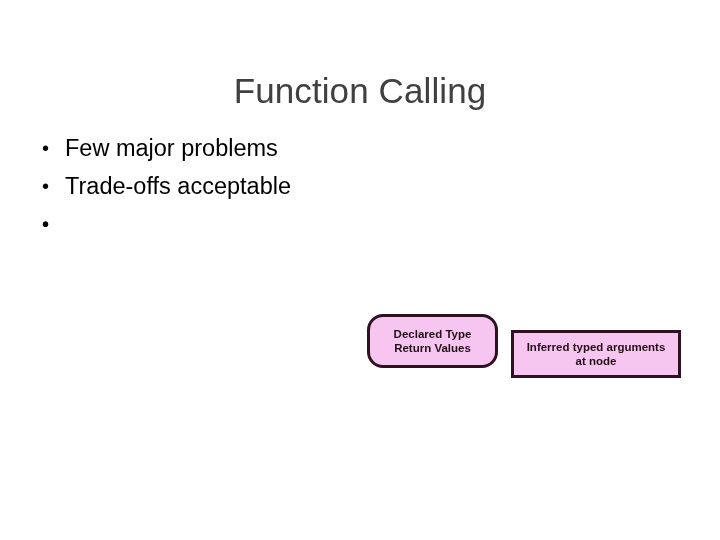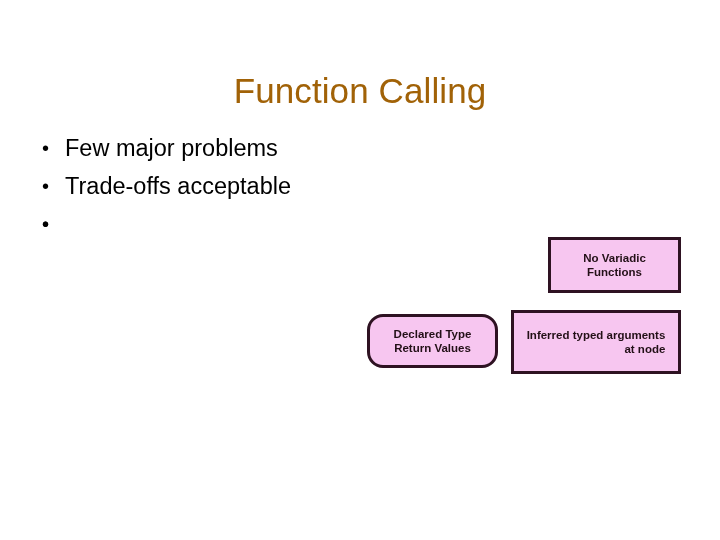--- a/index.html
+++ b/index.html
@@ -25,21 +25,21 @@
   #slide-title {
     position: absolute;
     left: 0;
     top: 47px;
     width: 720px;
     text-align: center;
     font-size: 35px;
     font-weight: 400;
     line-height: 42px;
     letter-spacing: 0.1px;
-    color: #a16207;
+    color: #404040;
     white-space: nowrap;
   }
 
   
   #bullet-list {
     position: absolute;
     left: 34px;
     top: 130px;
     width: 300px;
     margin: 0;
@@ -100,21 +100,21 @@
   #box-default-promotions {
     left: 398px;  top: 237px;  width: 141px; height: 56px;
   }
   #box-no-variadic-functions {
     left: 548px;  top: 237px;  width: 133px; height: 56px;
   }
   #box-declared-type-return-values {
     left: 367px;  top: 314px;  width: 131px; height: 54px; border-radius: 16px;
   }
   #box-inferred-typed-arguments {
-    left: 511px;  top: 310px;  width: 170px; height: 64px; text-align: right;
+    left: 511px;  top: 330px;  width: 170px; height: 48px;
   }
 </style>
 </head>
 <body>
 
 <div id="slide" style="background: rgb(255, 255, 255);">
 
   <h1 id="slide-title">Function Calling</h1>
 
   <ul id="bullet-list">
@@ -134,22 +134,20 @@
     </li>
 
     <li class="bullet-item">
       <span class="bullet-dot">•</span>
     </li>
 
   </ul>
 
   <div id="diagram">
 
-    <div class="diagram-box" id="box-no-variadic-functions" style="background: rgb(247, 198, 240); border-color: rgb(46, 18, 34); color: rgb(35, 16, 23);">No Variadic
-Functions</div>
 
     <div class="diagram-box" id="box-declared-type-return-values" style="background: rgb(247, 198, 240); border-color: rgb(46, 18, 34); color: rgb(35, 16, 23);">Declared Type
 Return Values</div>
 
     <div class="diagram-box" id="box-inferred-typed-arguments" style="background: rgb(247, 198, 240); border-color: rgb(46, 18, 34); color: rgb(35, 16, 23);">Inferred typed arguments
 at node</div>
   </div>
 
 </div>
 

